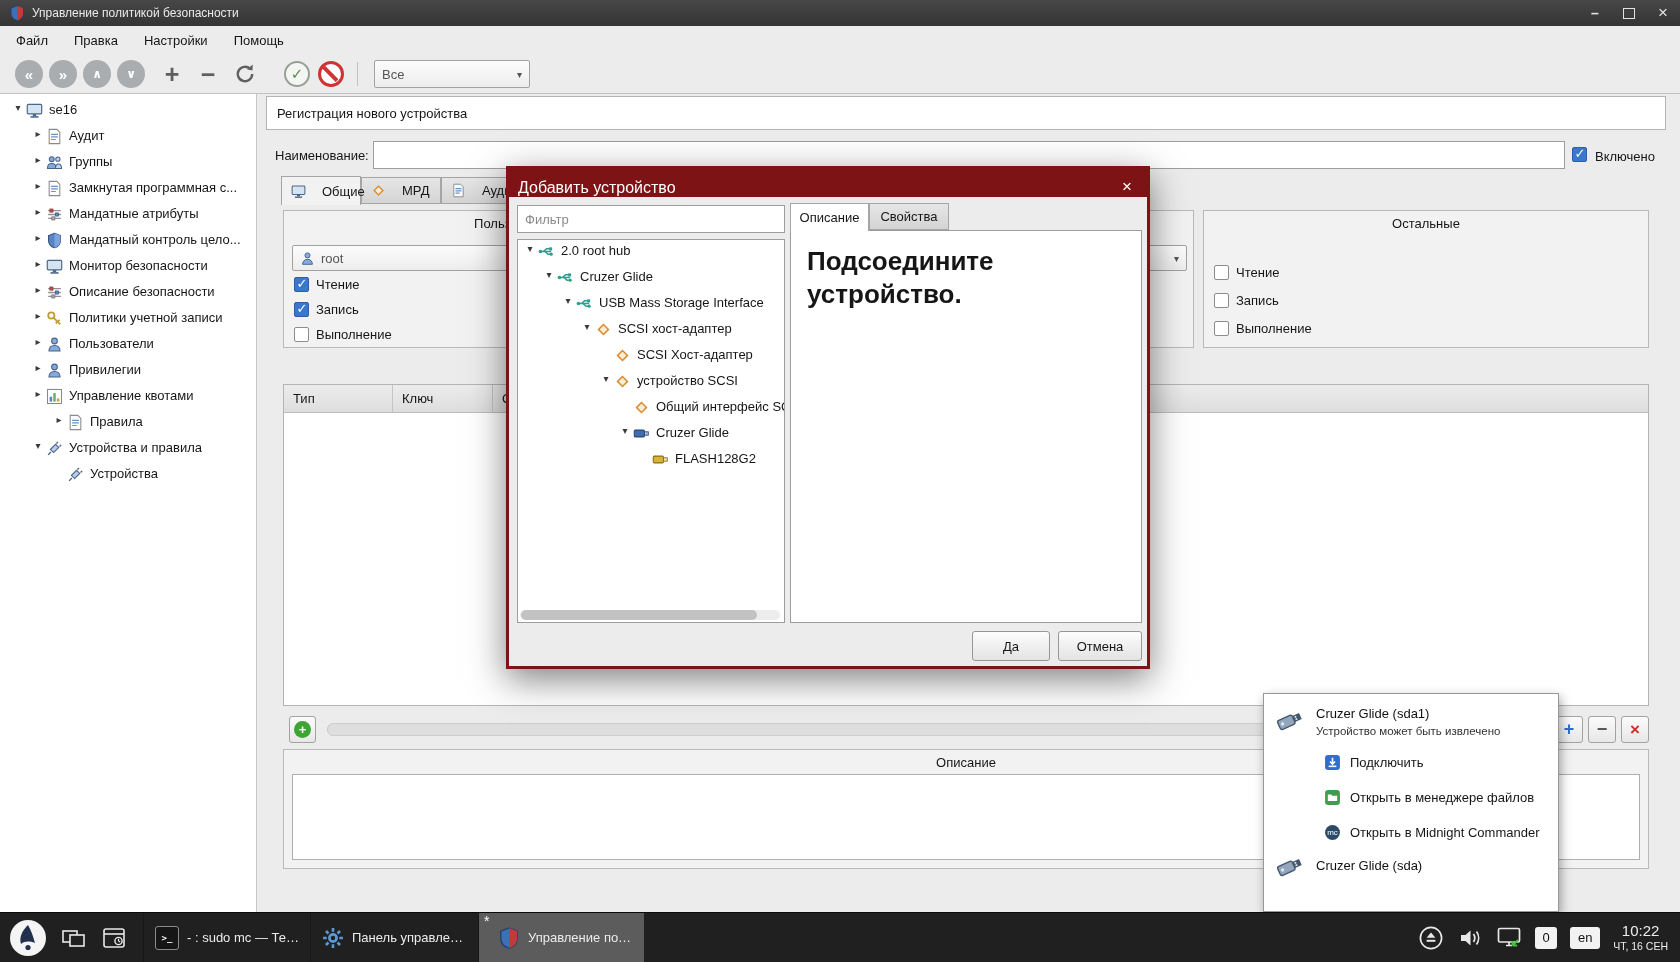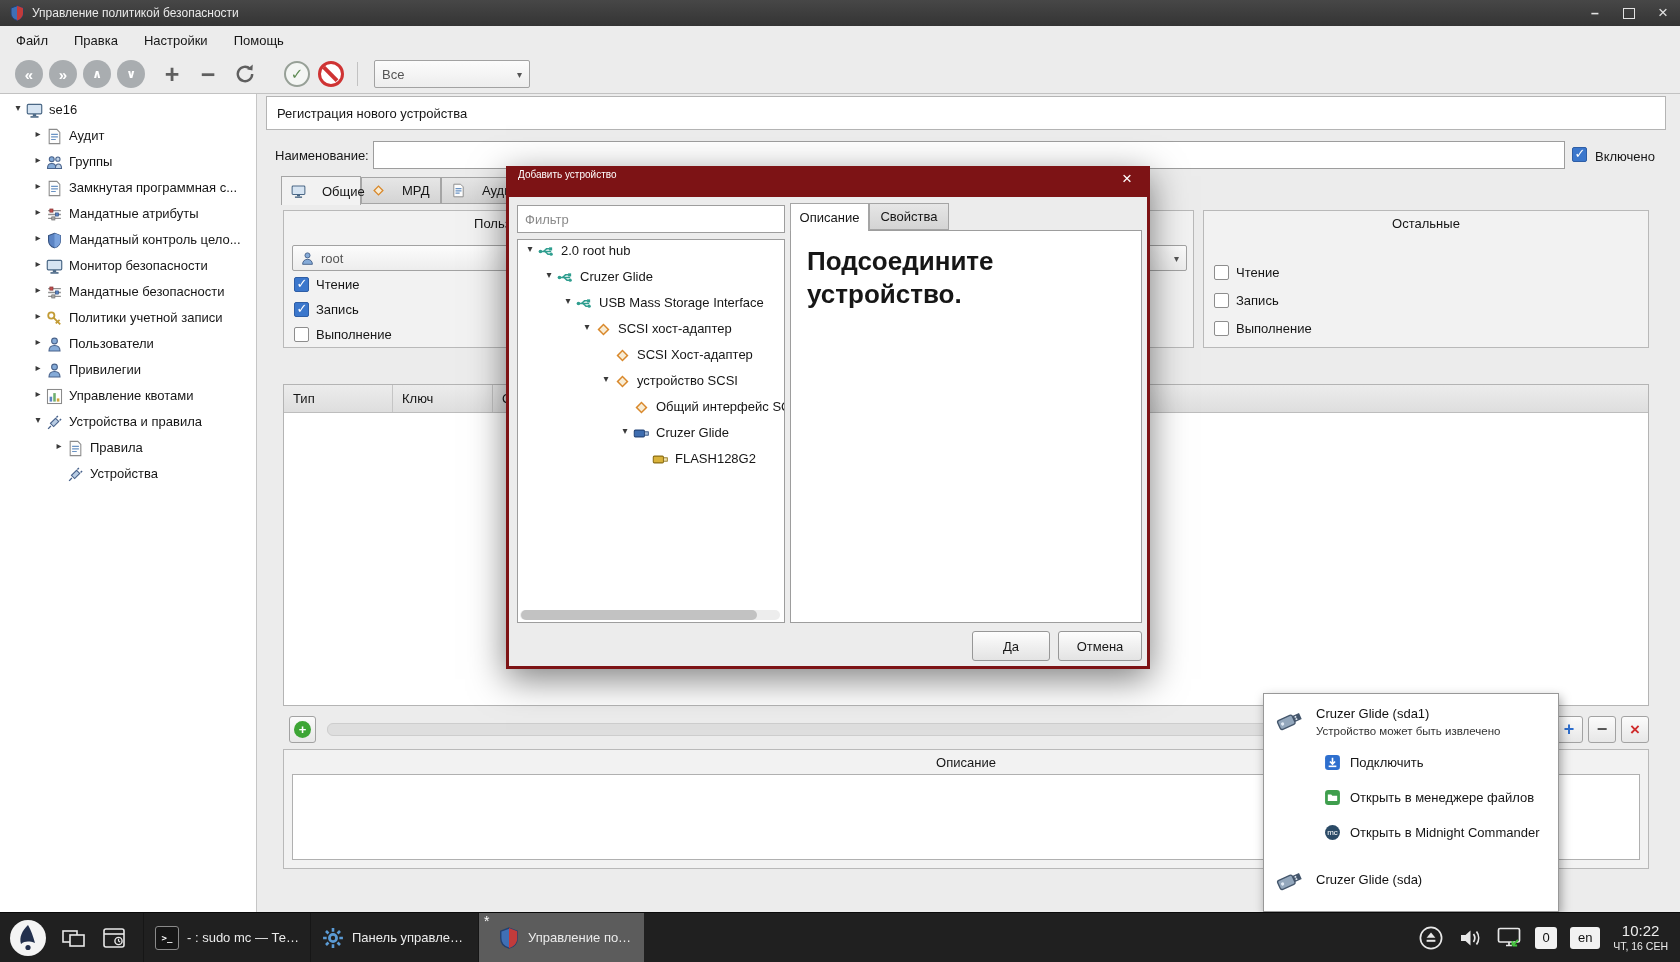--- a/index.html
+++ b/index.html
@@ -79,21 +79,21 @@
 #hscroll{position:absolute;left:70px;top:629px;width:1218px;height:13px;background:#dedede;border:1px solid #cdcdcd;border-radius:6px}
 .sqbtn{position:absolute;top:622px;width:28px;height:27px;background:linear-gradient(#fbfbfb,#e7e7e7);border:1px solid #a2a2a2;border-radius:3px;display:flex;align-items:center;justify-content:center;font-weight:bold}
 #btn-plus{left:1298px;color:#2f6fce;font-size:18px}#btn-plus::before{content:"+"}
 #btn-minus{left:1331px;color:#555;font-size:18px}#btn-minus::before{content:"−"}
 #btn-del{left:1364px;color:#cf2b2b;font-size:17px}#btn-del::before{content:"×"}
 #gb-desc{left:26px;top:655px;width:1366px;height:120px}
 #desc-area{position:absolute;left:8px;top:24px;right:8px;bottom:8px;background:#fff;border:1px solid #b0b0b0}
 
 
 #dialog{position:absolute;left:506px;top:166px;width:644px;height:503px;background:#ececec;border:3px solid #7d1315;box-shadow:0 10px 34px rgba(0,0,0,.5);z-index:10}
-#dlg-title{height:28px;background:#7d1315;color:#fff;display:flex;align-items:flex-start;padding:0 9px;font-size:10px}
+#dlg-title{height:28px;background:#7d1315;color:#fff;display:flex;align-items:flex-end;padding:0 9px;font-size:16px}
 #dlg-close{margin-left:auto;width:22px;text-align:center}
 #dlg-close::before{content:"×";font-size:17px}
 #dlg-filter{position:absolute;left:8px;top:36px;width:268px;height:28px;border:1px solid #9d9d9d;background:#fff;padding:0 7px;font:inherit}
 #dlg-filter::placeholder{color:#8a8a8a}
 #dlg-tree{position:absolute;left:8px;top:70px;width:268px;height:384px;background:#fff;border:1px solid #9d9d9d;overflow:hidden;padding-top:3px}
 .trow{height:26px;display:flex;align-items:flex-start;white-space:nowrap}
 .t0{padding-left:4px}.t1{padding-left:23px}.t2{padding-left:42px}.t3{padding-left:61px}.t4{padding-left:80px}.t5{padding-left:99px}.t6{padding-left:118px}
 #dlg-tree .hsb{position:absolute;left:2px;bottom:2px;width:260px;height:10px;background:#ededed;border-radius:5px}
 #dlg-tree .thumb{position:absolute;left:1px;top:0;width:236px;height:10px;background:#c2c2c2;border-radius:5px}
 .dtab{position:absolute;top:34px;height:27px;display:flex;align-items:center;justify-content:center;background:linear-gradient(#e6e6e6,#d4d4d4);border:1px solid #a5a5a5}
@@ -354,21 +354,21 @@
         <svg width="17" height="17">
             <use href="#sy-monitor"></use>
           </svg>
         <span>Монитор безопасности</span>
       </div>
       <div class="srow s1">
         <span class="arr right"></span>
         <svg width="17" height="17">
             <use href="#sy-sliders"></use>
           </svg>
-        <span>Мандатные безопасности</span>
+        <span>Описание безопасности</span>
       </div>
       <div class="srow s1">
         <span class="arr right"></span>
         <svg width="17" height="17">
             <use href="#sy-key"></use>
           </svg>
         <span>Политики учетной записи</span>
       </div>
       <div class="srow s1">
         <span class="arr right"></span>
@@ -384,33 +384,33 @@
           </svg>
         <span>Привилегии</span>
       </div>
       <div class="srow s1">
         <span class="arr right"></span>
         <svg width="17" height="17">
             <use href="#sy-chart"></use>
           </svg>
         <span>Управление квотами</span>
       </div>
+      <div class="srow s2">
+        <span class="arr right"></span>
+        <svg width="17" height="17">
+            <use href="#sy-doc"></use>
+          </svg>
+        <span>Правила</span>
+      </div>
       <div class="srow s1">
         <span class="arr down"></span>
         <svg width="17" height="17">
             <use href="#sy-plug"></use>
           </svg>
         <span>Устройства и правила</span>
-      </div>
-      <div class="srow s2">
-        <span class="arr right"></span>
-        <svg width="17" height="17">
-            <use href="#sy-doc"></use>
-          </svg>
-        <span>Правила</span>
       </div>
       <div class="srow s2">
         <span class="arr"></span>
         <svg width="17" height="17">
             <use href="#sy-plug"></use>
           </svg>
         <span>Устройства</span>
       </div>
     </div>
 
@@ -614,21 +614,21 @@
           <use href="#sy-actfm"></use>
         </svg>
       <span>Открыть в менеджере файлов</span>
     </div>
     <div class="pact" style="top:130px">
       <svg width="17" height="17">
           <use href="#sy-actmc"></use>
         </svg>
       <span>Открыть в Midnight Commander</span>
     </div>
-    <div class="pdev" style="top:170px">
+    <div class="pdev" style="top:156px">
       <svg width="32" height="32">
           <use href="#sy-flash"></use>
         </svg>
       <div class="ptitle" style="padding-top:8px">Cruzer Glide (sda)</div>
     </div>
   </div>
 
   <div id="taskbar">
     <svg id="start" width="38" height="38">
         <use href="#sy-logo"></use>

